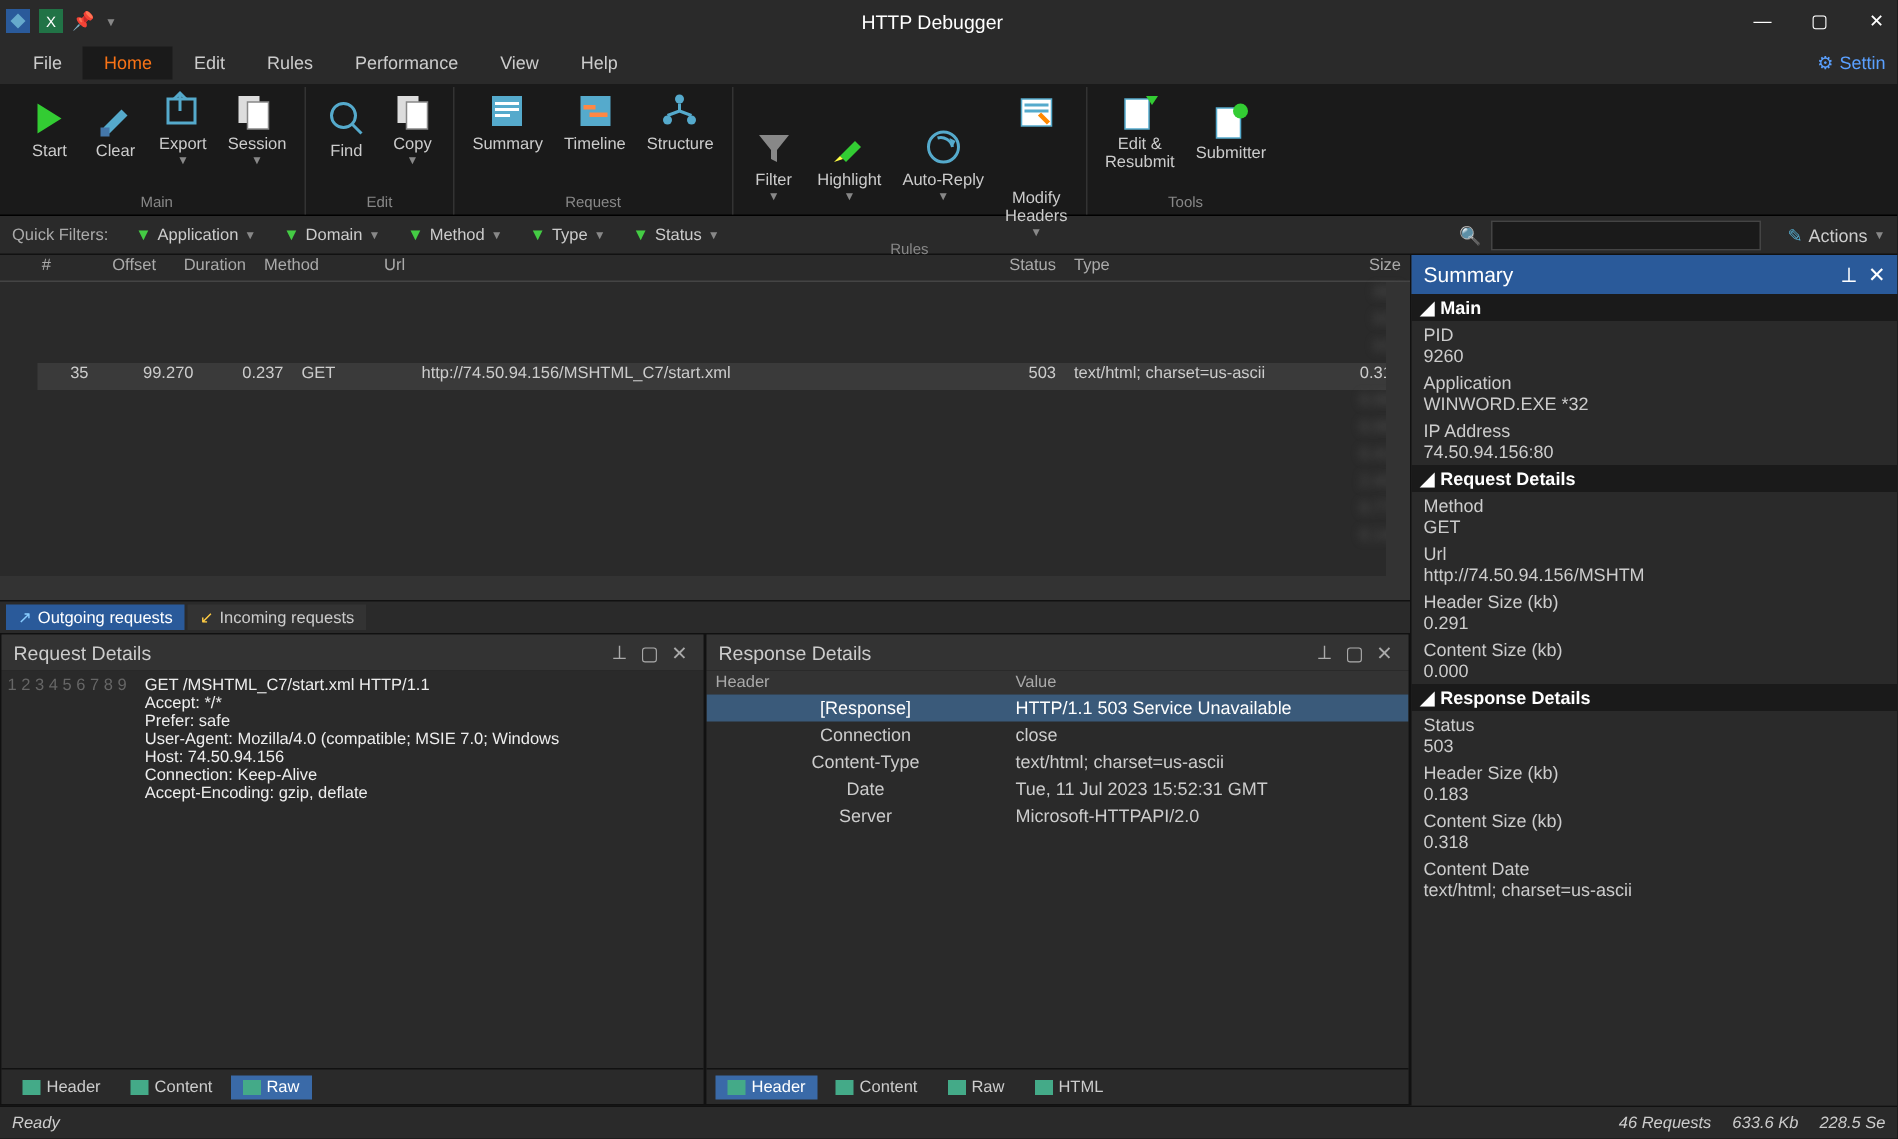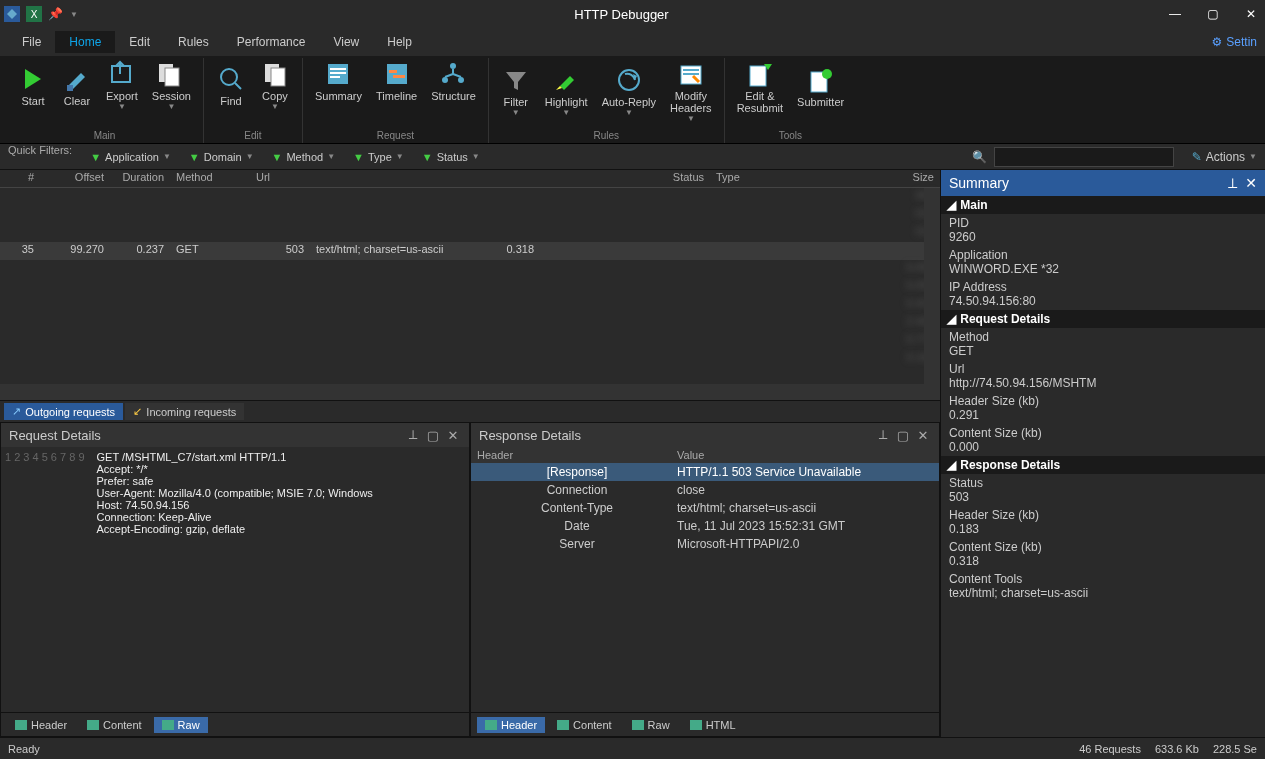--- a/index.html
+++ b/index.html
@@ -5,49 +5,49 @@
 * { margin:0; padding:0; box-sizing:border-box; font-family:"Segoe UI",Tahoma,sans-serif; }
 body { background:#1a1a1a; color:#ccc; font-size:12px; overflow:hidden; width:1265px; height:759px; }
 .titlebar { height:28px; background:#2a2a2a; display:flex; align-items:center; padding:0 4px; }
 .titlebar .qat { display:flex; gap:6px; align-items:center; }
 .titlebar .qat-icon { width:16px; height:16px; display:inline-flex; align-items:center; justify-content:center; }
 .titlebar .title { flex:1; text-align:center; color:#fff; font-size:13px; }
 .winbtns { display:flex; gap:18px; color:#fff; }
 .winbtn { cursor:pointer; width:20px; text-align:center; }
 .menubar { height:28px; background:#2a2a2a; display:flex; align-items:center; padding:0 8px; }
 .menubar .menu-item { padding:4px 14px; color:#ccc; cursor:pointer; }
-.menubar .menu-item.active { background:#1a1a1a; color:#0ea5e9; }
+.menubar .menu-item.active { background:#1a1a1a; color:#f97316; }
 .menubar .spacer { flex:1; }
 .menubar .settings { color:#5aa0ff; display:flex; align-items:center; gap:4px; }
 .ribbon { height:88px; background:#1a1a1a; display:flex; padding:2px 6px 0; border-bottom:1px solid #000; }
 .rgroup { display:flex; flex-direction:column; align-items:center; padding:0 6px; border-right:1px solid #333; }
 .rgroup:last-child { border-right:none; }
 .rgroup-items { display:flex; gap:2px; }
 .rbtn { display:flex; flex-direction:column; align-items:center; justify-content:center; padding:2px 6px; cursor:pointer; min-width:42px; }
 .rbtn .ricon { width:28px; height:28px; display:flex; align-items:center; justify-content:center; margin-bottom:2px; }
 .rbtn .rlabel { font-size:11px; color:#ccc; text-align:center; line-height:12px; }
 .rbtn .rdrop { font-size:8px; color:#888; }
 .rgroup-label { font-size:10px; color:#888; margin-top:auto; padding-bottom:2px; }
-.quickfilters { height:26px; background:#2a2a2a; display:flex; padding:0 8px; gap:18px; border-bottom:1px solid #111; }
+.quickfilters { height:26px; background:#2a2a2a; display:flex; align-items:center; padding:0 8px; gap:18px; border-bottom:1px solid #111; }
 .qf-label { color:#aaa; font-size:11px; }
 .qf-item { display:flex; align-items:center; gap:4px; cursor:pointer; }
 .qf-funnel { color:#4c4; font-size:11px; }
 .qf-text { color:#ccc; font-size:11px; }
 .qf-arrow { color:#888; font-size:8px; }
 .qf-search { margin-left:auto; display:flex; align-items:center; gap:6px; }
 .qf-search input { background:#1a1a1a; border:1px solid #444; color:#ccc; padding:2px 6px; width:180px; height:20px; }
 .qf-actions { display:flex; align-items:center; gap:4px; color:#ccc; }
 .main-area { display:flex; height:calc(100% - 28px - 28px - 88px - 26px - 22px); }
 .center-col { flex:1; display:flex; flex-direction:column; min-width:0; }
 .grid-area { flex:0 0 230px; background:#2a2a2a; position:relative; overflow:hidden; }
 .grid-header { display:flex; background:#2a2a2a; color:#aaa; font-size:11px; height:18px; border-bottom:1px solid #444; }
 .grid-header > div, .grid-row > div { padding:1px 6px; overflow:hidden; white-space:nowrap; text-overflow:ellipsis; }
 .col-offset{width:70px;text-align:right;} .col-dur{width:60px;text-align:right;} .col-method{width:80px;} .col-url{flex:1;} .col-status{width:60px;text-align:right;} .col-type{width:180px;} .col-size{width:50px;text-align:right;}
 .col-num{width:40px;text-align:right;}
-.grid-body { position:relative; }
+.grid-body { position:relative;padding-left:25px; }
 .grid-row { display:flex; height:18px; font-size:11px; color:#ccc; }
 .grid-row.blur > div { filter:blur(3px); color:#555; }
 .grid-row.sel { background:#3a3a3a; }
 .grid-scroll { position:absolute; right:0; top:18px; bottom:0; width:16px; background:#333; }
 .grid-scroll-h { position:absolute; left:0; right:16px; bottom:0; height:16px; background:#333; }
 .tabstrip { height:22px; background:#2a2a2a; display:flex; align-items:center; padding:0 4px; gap:2px; border-top:1px solid #111; }
 .tab { padding:2px 8px; background:#333; font-size:11px; display:flex; align-items:center; gap:4px; cursor:pointer; }
 .details-row { flex:1; display:flex; min-height:0; }
 .panel { flex:1; display:flex; flex-direction:column; border:1px solid #111; min-width:0; }
 .panel-header { height:24px; background:#333; display:flex; align-items:center; padding:0 8px; color:#ccc; font-size:13px; }
@@ -68,21 +68,21 @@
 .ptab.active { background:#3a6aa8; color:#fff; }
 .ptab .pticon { width:12px; height:10px; background:#4a8; display:inline-block; }
 .right-col { width:325px; background:#2a2a2a; display:flex; flex-direction:column; border-left:1px solid #111; }
 .summary-header { height:26px; background:#2a5a9a; color:#fff; display:flex; align-items:center; padding:0 8px; font-size:14px; }
 .summary-header .shspacer { flex:1; }
 .summary-body { flex:1; overflow:auto; }
 .sum-section { background:#1a1a1a; color:#fff; padding:2px 6px; font-size:12px; font-weight:bold; display:flex; align-items:center; gap:4px; }
 .sum-row { display:flex; padding:2px 8px; font-size:12px;flex-direction:column; }
 .sum-row .sk { width:145px; color:#ccc; }
 .sum-row .sv { flex:1; color:#ccc; overflow:hidden; text-overflow:ellipsis; white-space:nowrap; }
-.statusbar { height:22px; background:#2a2a2a; display:flex; align-items:center; padding:0 8px; color:#ccc; font-size:11px; border-top:1px solid #111; }
+.statusbar { height:22px; background:#2a2a2a; display:flex; align-items:center; padding:0 8px; color:#ccc; font-size:11px; border-top:1px solid #111;font-style:italic; }
 .statusbar .sbspacer { flex:1; }
 .statusbar .sbitem { margin-left:14px; }
 svg { display:block; }
 </style>
 </head>
 <body>
 
 <div class="titlebar">
   <div class="qat">
     <span class="qat-icon">
@@ -255,21 +255,21 @@
         </div>
         <div class="rbtn">
           <div class="ricon">
             <svg width="28" height="28">
               <rect x="4" y="6" width="20" height="18" fill="#fff" stroke="#5ac"></rect>
               <rect x="6" y="9" width="16" height="2" fill="#5ac"></rect>
               <rect x="6" y="13" width="16" height="2" fill="#5ac"></rect>
               <path d="M16 16 L22 22" stroke="#f80" stroke-width="3"></path>
             </svg>
           </div>
-          <div class="rlabel" style="white-space: pre-line;">Modify
+          <div class="rlabel" style="white-space: pre-line; margin-top: 36px;">Modify
 Headers</div>
           <div class="rdrop">▼</div>
         </div>
       </div>
       <div class="rgroup-label">Rules</div>
     </div>
     <div class="rgroup">
       <div class="rgroup-items">
         <div class="rbtn">
           <div class="ricon">
@@ -372,20 +372,21 @@
             <div class="col-url"></div>
             <div class="col-status"></div>
             <div class="col-type"></div>
             <div class="col-size">013</div>
           </div>
           <div class="grid-row sel">
             <div class="col-num">35</div>
             <div class="col-offset">99.270</div>
             <div class="col-dur">0.237</div>
             <div class="col-method">GET</div>
+            <div class="col-url">http://74.50.94.156/MSHTML_C7/start.xml</div>
             <div class="col-status">503</div>
             <div class="col-type">text/html; charset=us-ascii</div>
             <div class="col-size">0.318</div>
           </div>
           <div class="grid-row blur">
             <div class="col-num"></div>
             <div class="col-offset"></div>
             <div class="col-dur"></div>
             <div class="col-method"></div>
             <div class="col-url"></div>
@@ -612,21 +613,21 @@
         </div>
         <div class="sum-row">
           <div class="sk">Header Size (kb)</div>
           <div class="sv">0.183</div>
         </div>
         <div class="sum-row">
           <div class="sk">Content Size (kb)</div>
           <div class="sv">0.318</div>
         </div>
         <div class="sum-row">
-          <div class="sk">Content Tools</div>
+          <div class="sk">Content Date</div>
           <div class="sv">text/html; charset=us-ascii</div>
         </div>
       </div>
   </div>
 </div>
 
 <div class="statusbar">
   <span>Ready</span>
   <span class="sbspacer"></span>
   <span class="sbitem">46 Requests</span>

